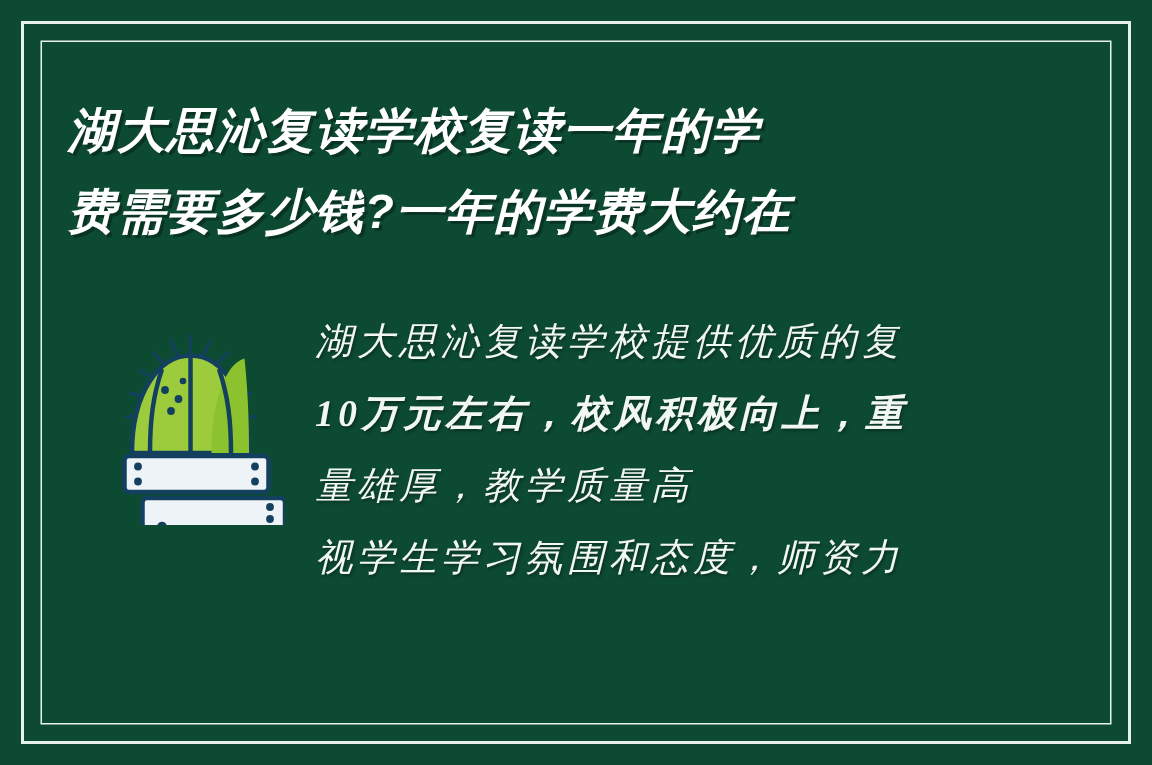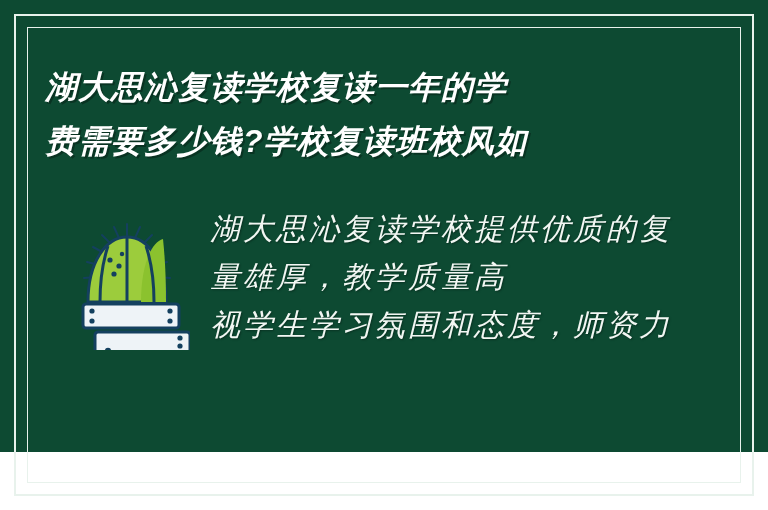--- a/index.html
+++ b/index.html
@@ -9,21 +9,21 @@
   body {
     width: 768px;
     height: 510px;
     overflow: hidden;
     font-family: "Liberation Sans", "DejaVu Sans", sans-serif;
   }
 
   #card {
     position: relative;
     width: 768px;
-    height: 452px;
+    height: 510px;
     background: #0d4a32;
     box-sizing: border-box;
   }
 
   
   .frame {
     position: absolute;
     border: 2px solid #e8f2ec;
     box-sizing: border-box;
     pointer-events: none;
@@ -83,21 +83,21 @@
 
   
   #paragraph {
     position: absolute;
     left: 165px;
     top: 0px;
     width: 500px;
   }
   .para-line {
     color: #f2f7f3;
-    font-size: 30px;
+    font-size: 25px;
     font-style: italic;
     font-weight: 500;
     line-height: 48px;
     letter-spacing: 3px;
     white-space: nowrap;
     text-shadow: 1px 1px 2px rgba(0,0,0,0.35);
     font-family: "Liberation Serif", "DejaVu Serif", serif;
   }
   .para-line.emph {
     font-weight: bold;
@@ -106,21 +106,21 @@
 </head>
 <body>
 
 <div id="card">
 
   <div class="frame frame-outer"></div>
   <div class="frame frame-inner"></div>
 
   <div id="title-block">
     <div class="title-line">湖大思沁复读学校复读一年的学</div>
-    <div class="title-line">费需要多少钱?学校复读班校风如</div>
+    <div class="title-line">费需要多少钱?一年的学费大约在</div>
   </div>
 
   <div id="body-area">
 
     <div id="illustration">
       <svg viewBox="0 0 115 130" width="115" height="130">
 
         <g stroke="#14405f" stroke-width="2" stroke-linecap="round">
           <line x1="52" y1="16" x2="52" y2="4"></line>
           <line x1="44" y1="18" x2="39" y2="7"></line>
@@ -166,18 +166,19 @@
           <circle cx="105" cy="126" r="2.6" fill="#14405f"></circle>
           <circle cx="105" cy="134" r="2.6" fill="#14405f"></circle>
           <circle cx="93" cy="134" r="2.6" fill="#14405f"></circle>
           <circle cx="33" cy="131" r="3.2" fill="#14405f"></circle>
         </g>
       </svg>
     </div>
 
     <div id="paragraph">
       <div class="para-line">湖大思沁复读学校提供优质的复</div>
+      <div class="para-line emph">10万元左右，校风积极向上，重</div>
       <div class="para-line">量雄厚，教学质量高</div>
       <div class="para-line">视学生学习氛围和态度，师资力</div>
     </div>
 
   </div>
 </div>
 
 </body></html>

